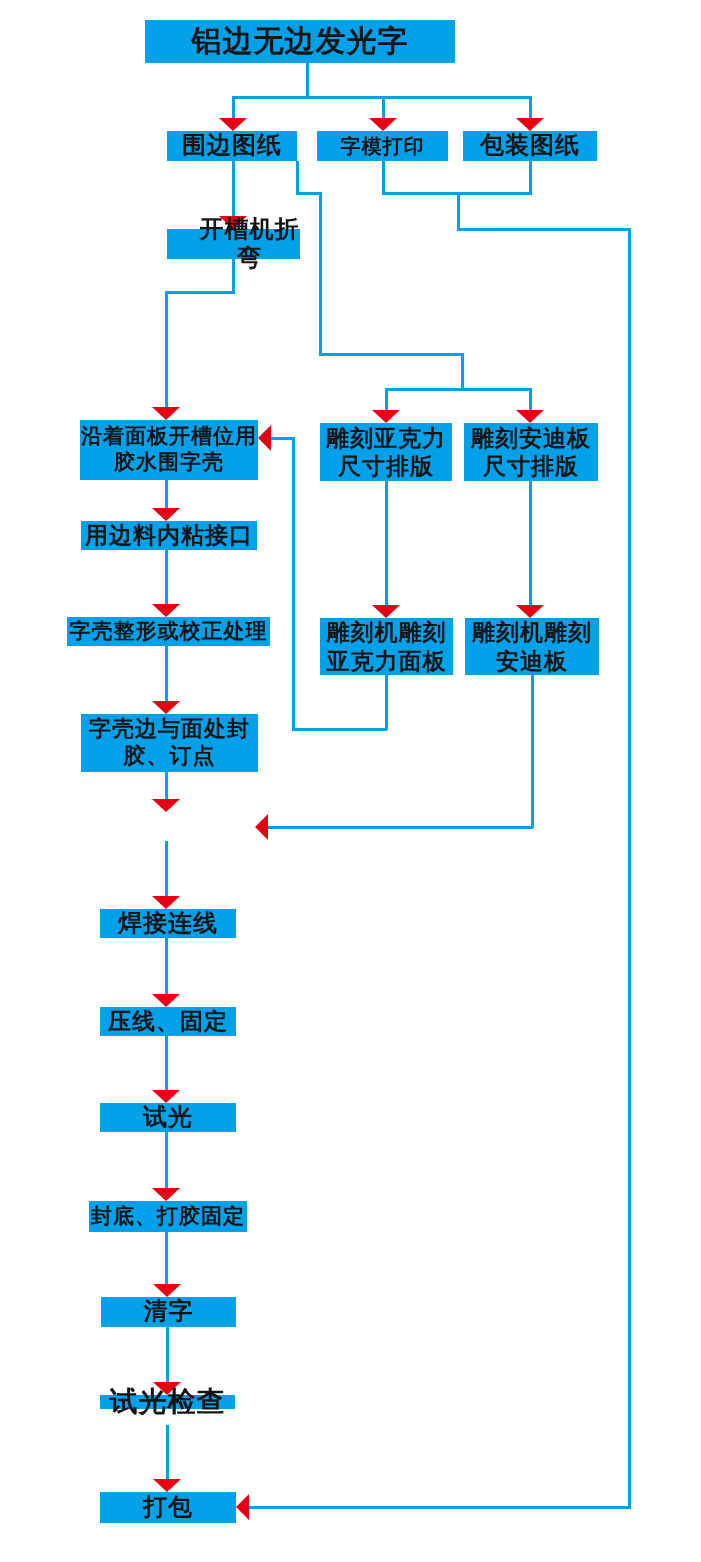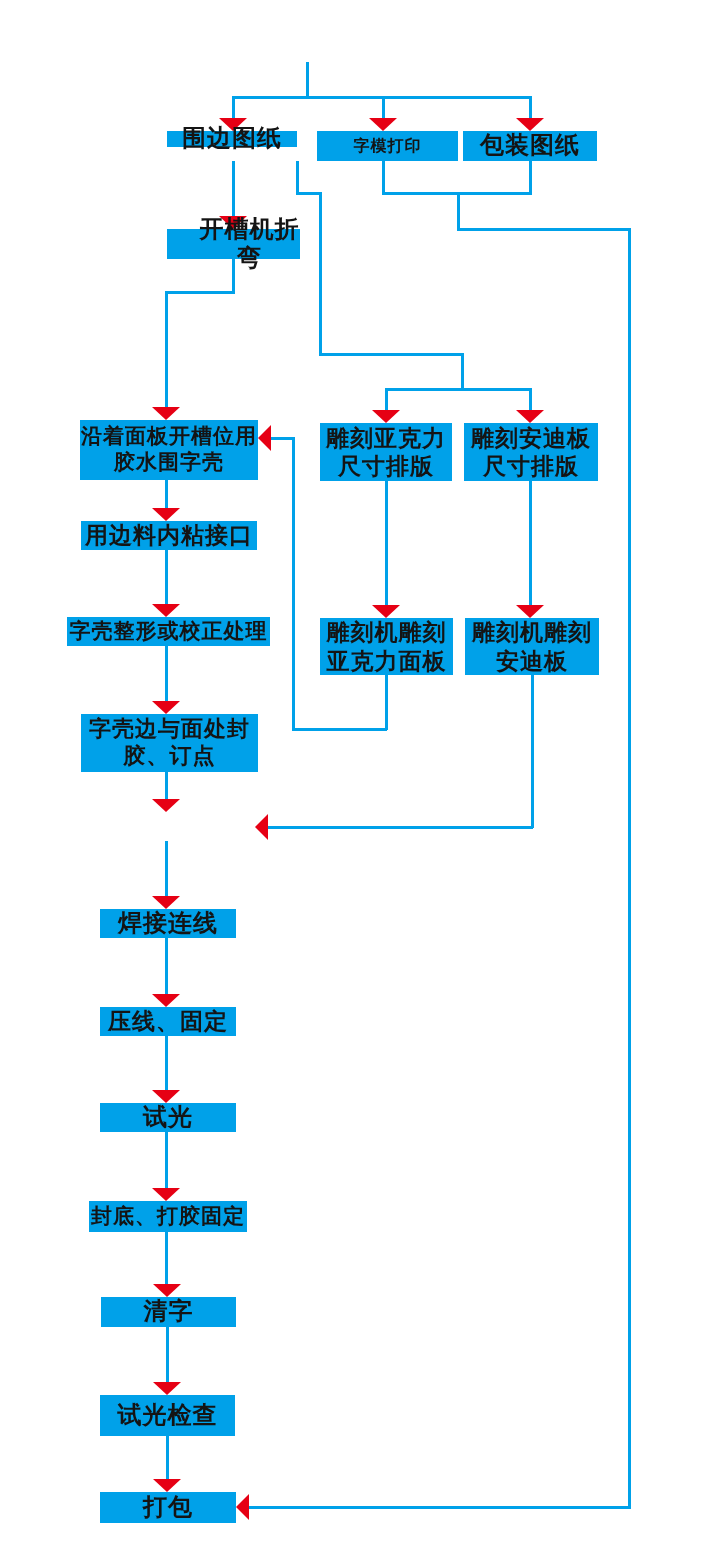--- a/index.html
+++ b/index.html
@@ -106,36 +106,37 @@
     <div class="arrow down" style="left: 153px; top: 1284px;"></div>
     <div class="arrow down" style="left: 153px; top: 1382px;"></div>
     <div class="arrow down" style="left: 153px; top: 1479px;"></div>
     <div class="arrow down" style="left: 372px; top: 410px;"></div>
     <div class="arrow down" style="left: 516px; top: 410px;"></div>
     <div class="arrow down" style="left: 372px; top: 605px;"></div>
     <div class="arrow down" style="left: 516px; top: 605px;"></div>
     <div class="arrow left" style="left: 258px; top: 425px;"></div>
     <div class="arrow left" style="left: 255px; top: 814px;"></div>
     <div class="arrow left" style="left: 236px; top: 1494px;"></div>
-    <div class="node" style="left: 167px; top: 131px; width: 130px; height: 16px; font-size: 24px;">围边图纸</div>
-    <div class="node" style="left: 317px; top: 131px; width: 141px; height: 30px; font-size: 16px;">字模打印</div>
+    <div class="node" style="left: 145px; top: 20px; width: 310px; height: 43px; font-size: 30px;">铝边无边发光字</div>
+    <div class="node" style="left: 167px; top: 131px; width: 130px; height: 30px; font-size: 24px;">围边图纸</div>
+    <div class="node" style="left: 317px; top: 131px; width: 131px; height: 30px; font-size: 20px;">字模打印</div>
     <div class="node" style="left: 463px; top: 131px; width: 134px; height: 30px; font-size: 24px;">包装图纸</div>
     <div class="node" style="left: 167px; top: 229px; width: 133px; height: 30px; font-size: 24px; padding-left: 32px;">开槽机折弯</div>
     <div class="node" style="left: 81px; top: 521px; width: 176px; height: 29px; font-size: 23px;">用边料内粘接口</div>
     <div class="node" style="left: 80px; top: 420px; width: 178px; height: 60px; font-size: 21px;">沿着面板开槽位用
 胶水围字壳</div>
     <div class="node" style="left: 67px; top: 617px; width: 203px; height: 29px; font-size: 21px;">字壳整形或校正处理</div>
     <div class="node" style="left: 81px; top: 714px; width: 177px; height: 58px; font-size: 22px;">字壳边与面处封
 胶、订点</div>
     <div class="node" style="left: 100px; top: 909px; width: 136px; height: 29px; font-size: 24px;">焊接连线</div>
     <div class="node" style="left: 100px; top: 1007px; width: 136px; height: 29px; font-size: 23px;">压线、固定</div>
     <div class="node" style="left: 100px; top: 1103px; width: 136px; height: 29px; font-size: 24px;">试光</div>
     <div class="node" style="left: 89px; top: 1201px; width: 158px; height: 31px; font-size: 21px;">封底、打胶固定</div>
     <div class="node" style="left: 101px; top: 1297px; width: 135px; height: 30px; font-size: 24px;">清字</div>
-    <div class="node" style="left: 100px; top: 1395px; width: 135px; height: 41px; font-size: 24px;">试光检查</div>
+    <div class="node" style="left: 100px; top: 1395px; width: 135px; height: 14px; font-size: 28px;">试光检查</div>
     <div class="node" style="left: 100px; top: 1492px; width: 136px; height: 31px; font-size: 24px;">打包</div>
     <div class="node" style="left: 320px; top: 423px; width: 132px; height: 58px; font-size: 23px;">雕刻亚克力
 尺寸排版</div>
     <div class="node" style="left: 464px; top: 423px; width: 134px; height: 58px; font-size: 23px;">雕刻安迪板
 尺寸排版</div>
     <div class="node" style="left: 320px; top: 618px; width: 133px; height: 57px; font-size: 23px;">雕刻机雕刻
 亚克力面板</div>
     <div class="node" style="left: 465px; top: 618px; width: 134px; height: 57px; font-size: 23px;">雕刻机雕刻
 安迪板</div>
   </div>

